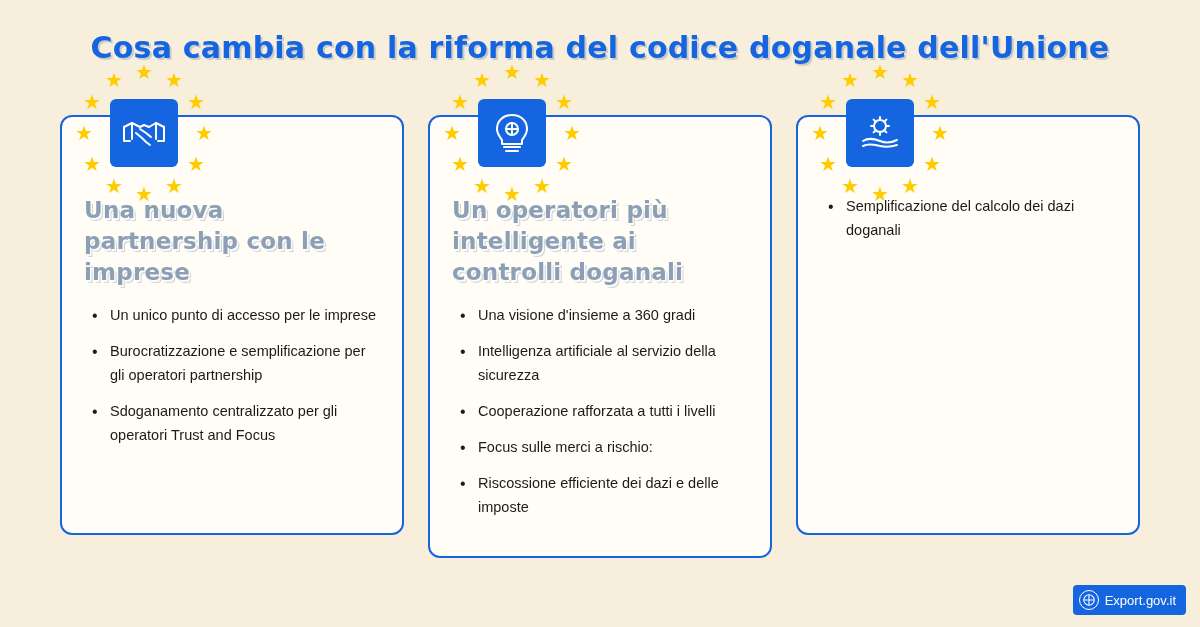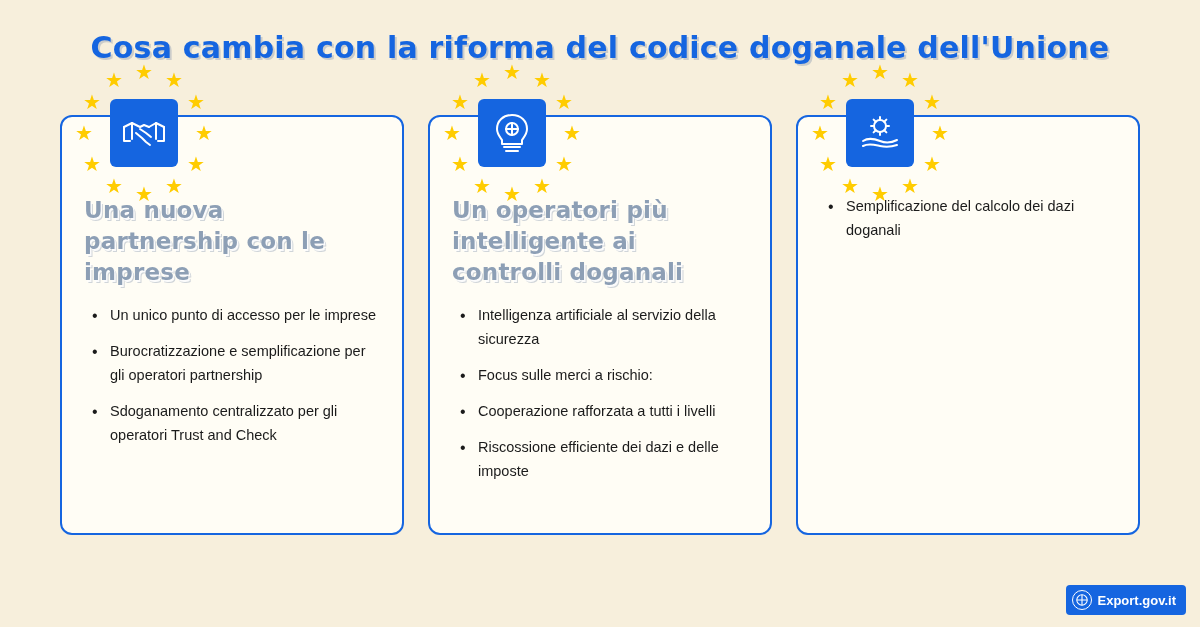--- a/index.html
+++ b/index.html
@@ -115,21 +115,21 @@
     right: 14px;
     bottom: 12px;
     background: #1565e0;
     color: #ffffff;
     border-radius: 4px;
     padding: 5px 10px 5px 6px;
     display: flex;
     align-items: center;
     gap: 6px;
     font-size: 13px;
-    font-weight: bold;
+    font-weight: normal;
   }
   .footer-badge .emblem {
     width: 20px;
     height: 20px;
     border-radius: 50%;
     background: #1565e0;
     border: 1.5px solid #ffffff;
     display: flex;
     align-items: center;
     justify-content: center;
@@ -141,21 +141,21 @@
 <div class="title">Cosa cambia con la riforma del codice doganale dell'Unione</div>
 
 <div class="cards">
 
   <div class="card-wrap">
     <div class="card">
       <h2>Una nuova partnership con le imprese</h2>
       <ul>
         <li>Un unico punto di accesso per le imprese</li>
         <li>Burocratizzazione e semplificazione per gli operatori partnership</li>
-        <li>Sdoganamento centralizzato per gli operatori Trust and Check</li>
+        <li>Sdoganamento centralizzato per gli operatori Trust and Focus</li>
       </ul>
     </div>
     <div class="icon-badge">
       <div class="stars-ring">
         <span class="star" style="left:61px;top:0px;">★</span>
         <span class="star" style="left:91px;top:8px;">★</span>
         <span class="star" style="left:113px;top:30px;">★</span>
         <span class="star" style="left:121px;top:61px;">★</span>
         <span class="star" style="left:113px;top:92px;">★</span>
         <span class="star" style="left:91px;top:114px;">★</span>
@@ -178,23 +178,24 @@
           <path d="M42 12 L42 26 L36 26"></path>
         </svg>
       </div>
     </div>
   </div>
 
   <div class="card-wrap">
     <div class="card">
       <h2>Un operatori più intelligente ai controlli doganali</h2>
       <ul>
+        <li>Una visione d'insieme a 360 gradi</li>
         <li>Intelligenza artificiale al servizio della sicurezza</li>
+        <li>Cooperazione rafforzata a tutti i livelli</li>
         <li>Focus sulle merci a rischio:</li>
-        <li>Cooperazione rafforzata a tutti i livelli</li>
         <li>Riscossione efficiente dei dazi e delle imposte</li>
       </ul>
     </div>
     <div class="icon-badge">
       <div class="stars-ring">
         <span class="star" style="left:61px;top:0px;">★</span>
         <span class="star" style="left:91px;top:8px;">★</span>
         <span class="star" style="left:113px;top:30px;">★</span>
         <span class="star" style="left:121px;top:61px;">★</span>
         <span class="star" style="left:113px;top:92px;">★</span>

